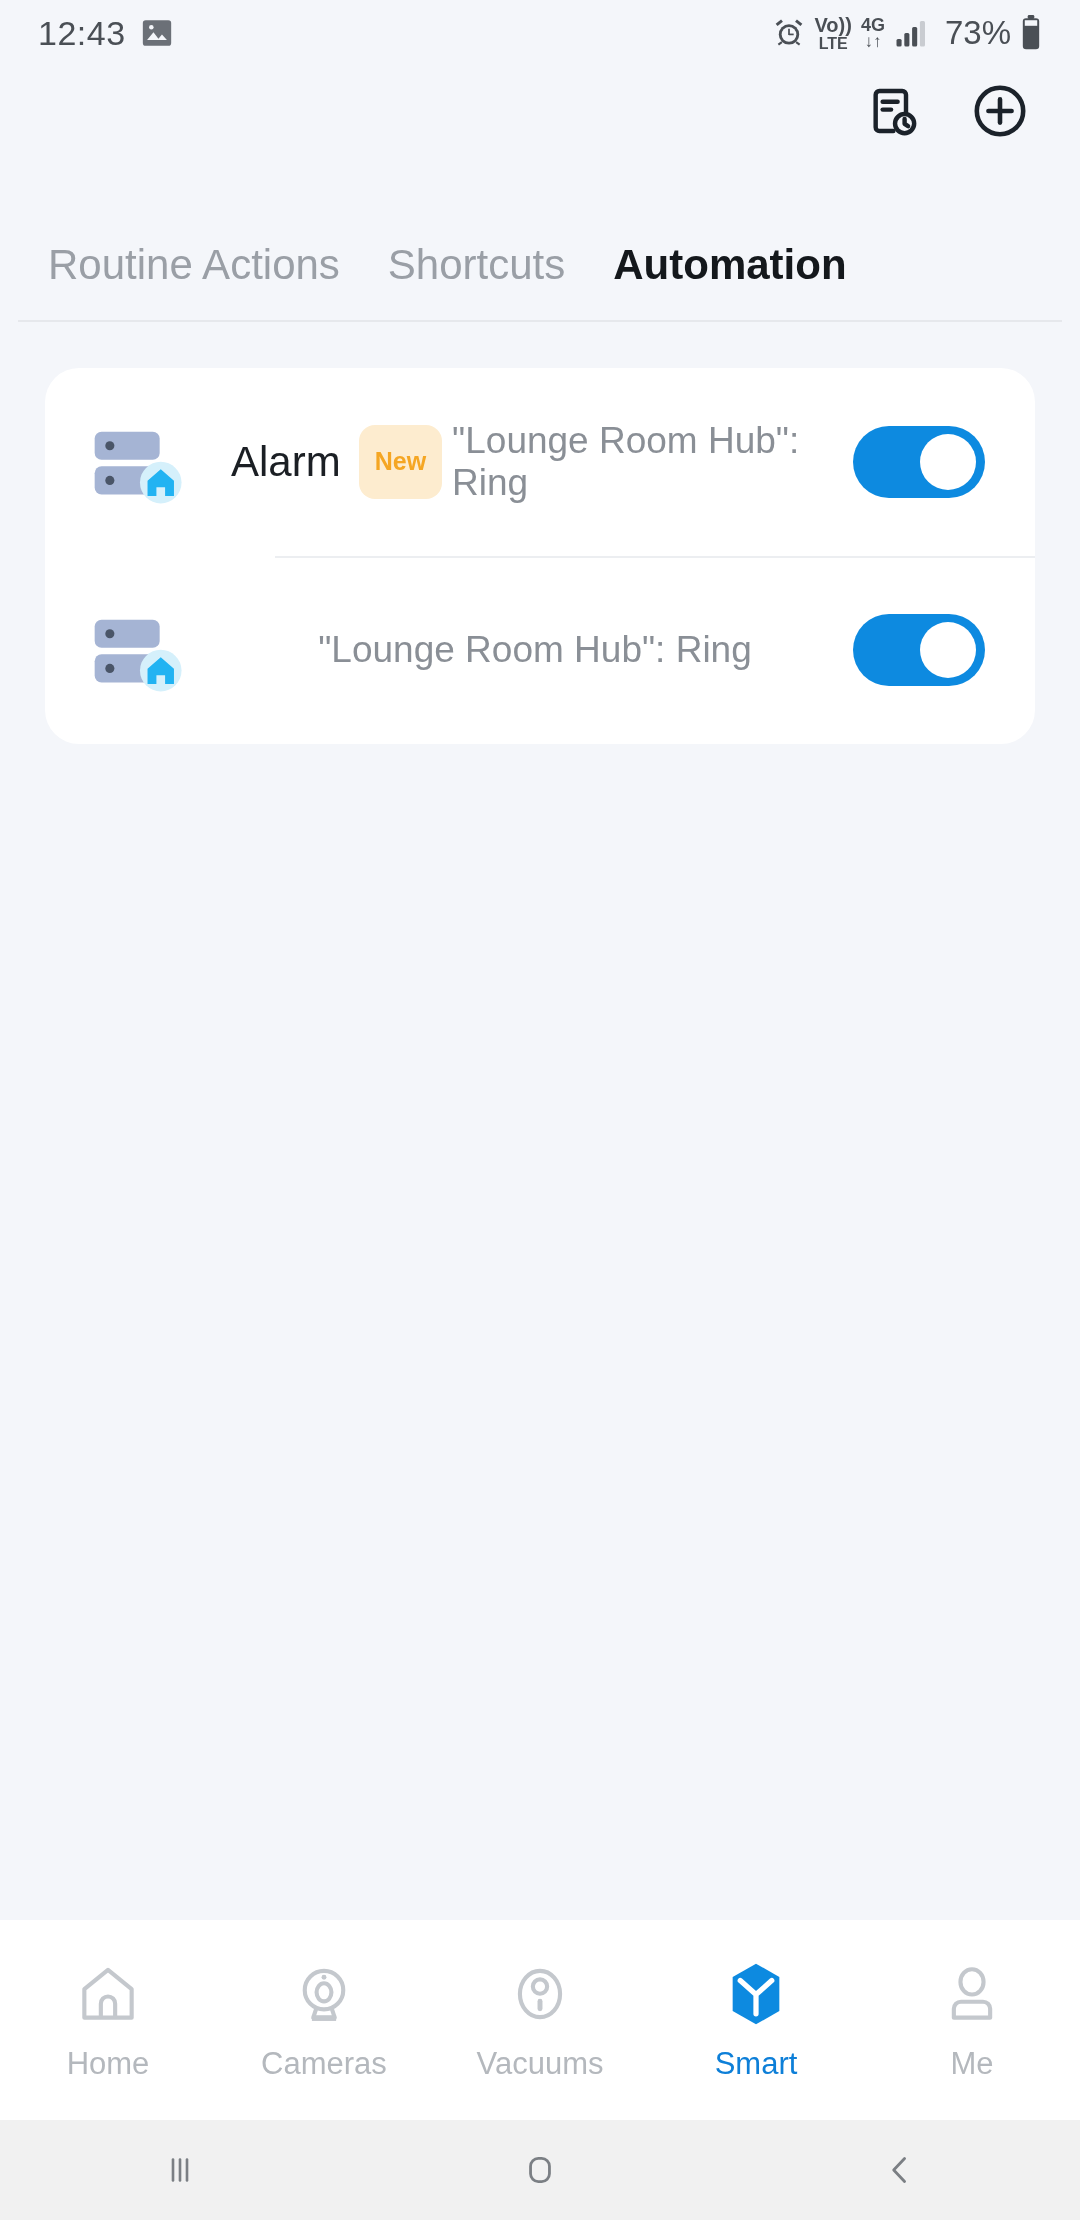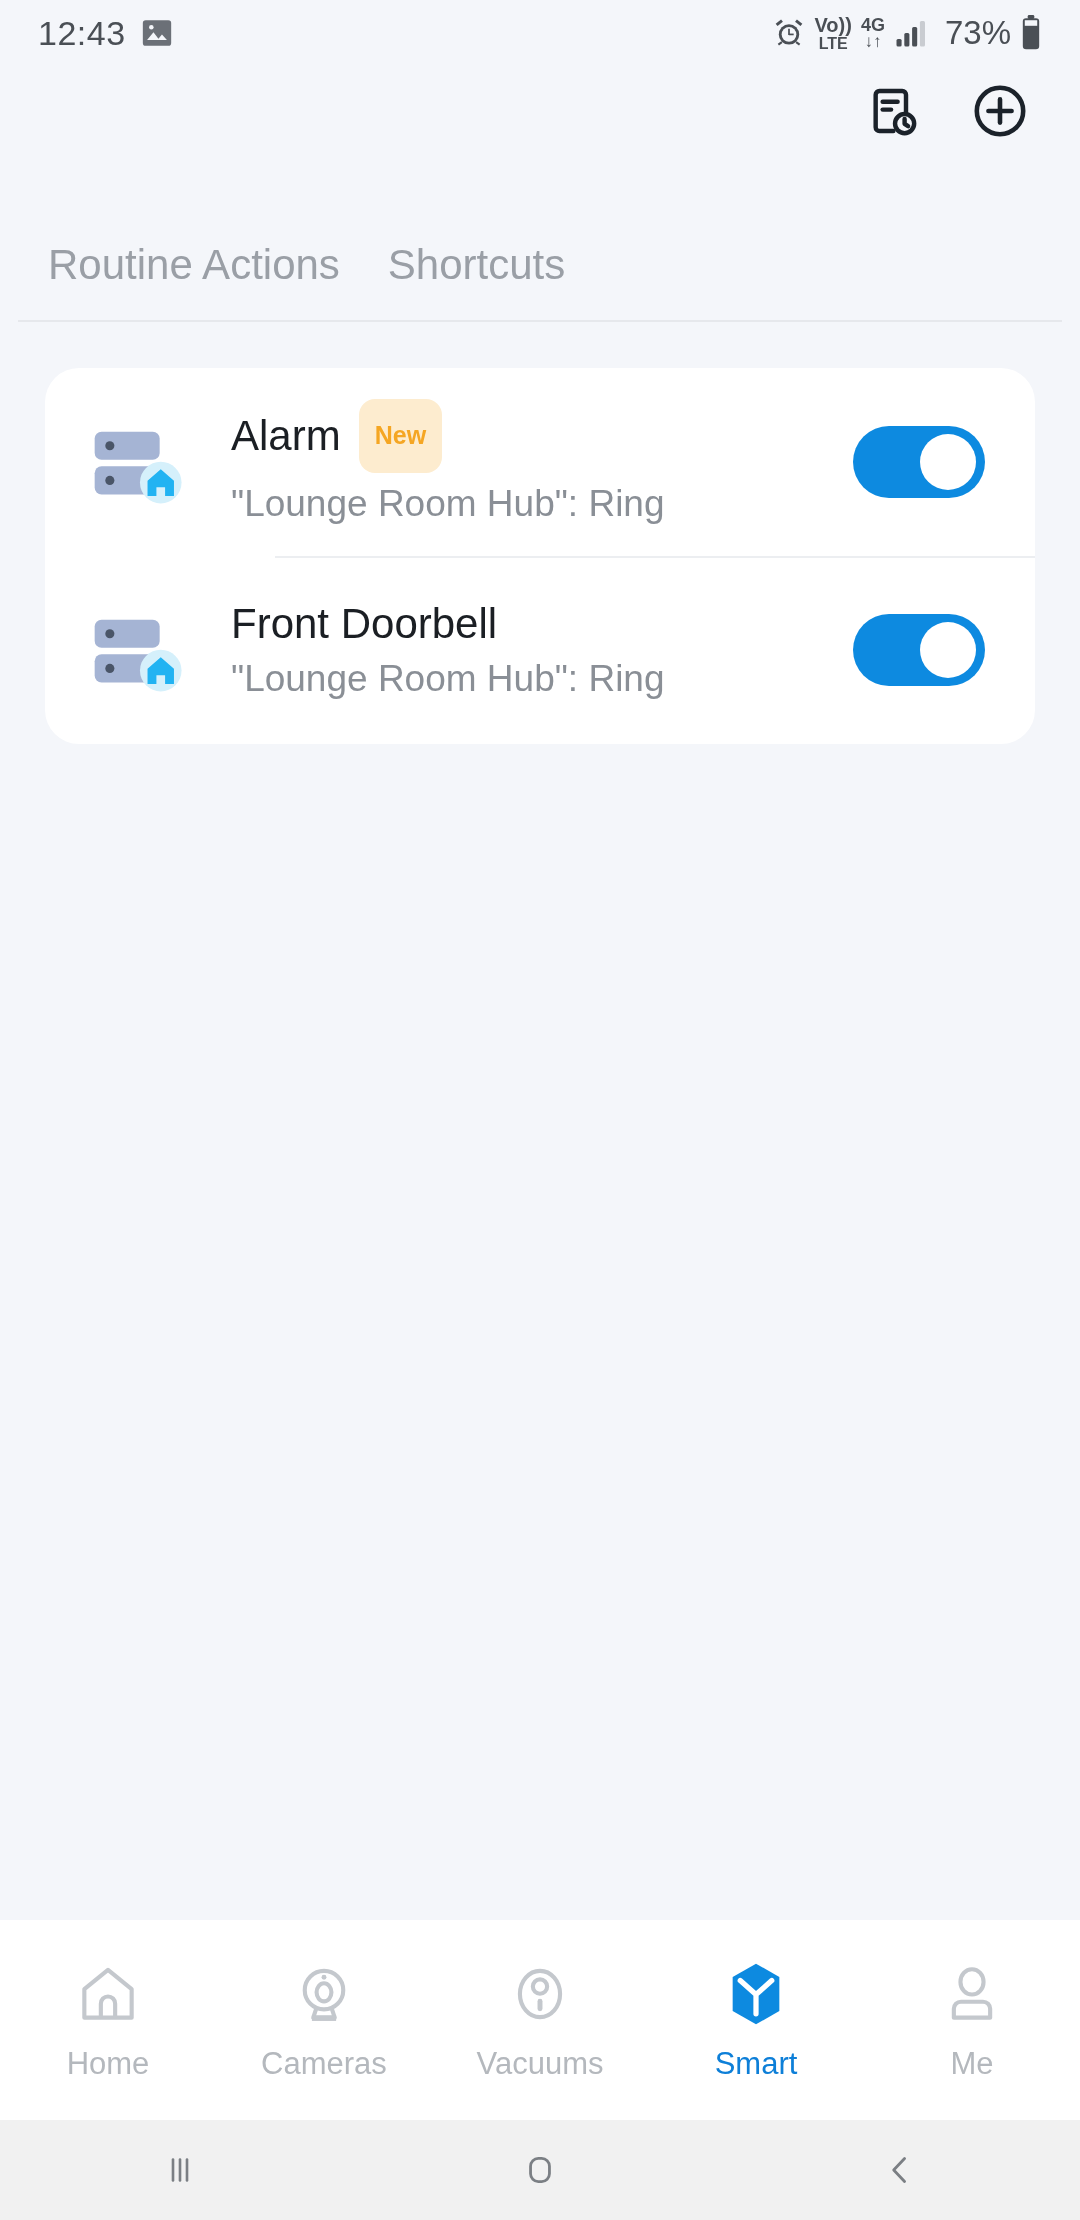--- a/index.html
+++ b/index.html
@@ -50,21 +50,21 @@
     background:#e6e8ec;
   }
 
   
   .card {
     position:absolute; top:368px; left:45px; width:990px;
     background:#ffffff; border-radius:34px; overflow:hidden;
   }
   .row { position:relative; display:flex; align-items:center; height:188px; padding:0 36px 0 0; }
   .row-icon { width:186px; min-width:186px; display:flex; align-items:center; justify-content:center; }
-  .row-body { flex:1; display:flex; flex-direction:column; justify-content:center; gap:10px; }
+  .row-body { flex:1; display:flex; flex-direction:row; justify-content:center; gap:10px; }
   .row-title-line { display:flex; align-items:center; gap:18px; }
   .row-title { font-size:42px; color:#1b1f24; }
   .badge-new {
     background:#fdeccf; color:#f5a623; font-size:25px; font-weight:bold;
     padding:23px 16px; border-radius:16px; line-height:1.1;
   }
   .row-sub { font-size:37px; color:#8a8f96; }
   .row-toggle { width:160px; min-width:160px; display:flex; align-items:center; justify-content:center; }
   .divider { position:absolute; left:230px; right:0; top:0; height:2px; background:#eceef1; }
 
@@ -162,20 +162,21 @@
         <circle cx="12" cy="12" r="9.6"></circle>
         <line x1="12" y1="7.2" x2="12" y2="16.8"></line>
         <line x1="7.2" y1="12" x2="16.8" y2="12"></line>
       </svg>
     </div>
   </div>
 
   <div class="tabs">
     <div class="tab">Routine Actions</div>
     <div class="tab">Shortcuts</div>
+    <div class="tab active">Automation</div>
   </div>
   <div class="tabs-underline"></div>
 
   <div class="card">
 
     <div class="row">
       <div class="row-icon">
         <svg width="104" height="104" viewBox="0 0 48 48">
           <rect x="4" y="10" width="30" height="13" rx="3.2" fill="#a5b4d4"></rect>
           <circle cx="11" cy="16.5" r="2.1" fill="#4a5568"></circle>
@@ -205,23 +206,20 @@
         <svg width="104" height="104" viewBox="0 0 48 48">
           <rect x="4" y="10" width="30" height="13" rx="3.2" fill="#a5b4d4"></rect>
           <circle cx="11" cy="16.5" r="2.1" fill="#4a5568"></circle>
           <rect x="4" y="26" width="30" height="13" rx="3.2" fill="#a5b4d4"></rect>
           <circle cx="11" cy="32.5" r="2.1" fill="#4a5568"></circle>
           <circle cx="34.5" cy="33.5" r="9.6" fill="#d5f0fb"></circle>
           <path d="M34.5 27.4l6.1 5.2v7.1h-4.1v-4.1h-4v4.1h-4.1v-7.1z" fill="#22b3f2"></path>
         </svg>
       </div>
       <div class="row-body">
-        <div class="row-title-line">
-          <div class="row-title">Front Doorbell</div>
-        </div>
         <div class="row-sub">"Lounge Room Hub": Ring</div>
       </div>
       <div class="row-toggle">
         <div class="switch">
           <div class="knob"></div>
         </div>
       </div>
     </div>
 
   </div>

